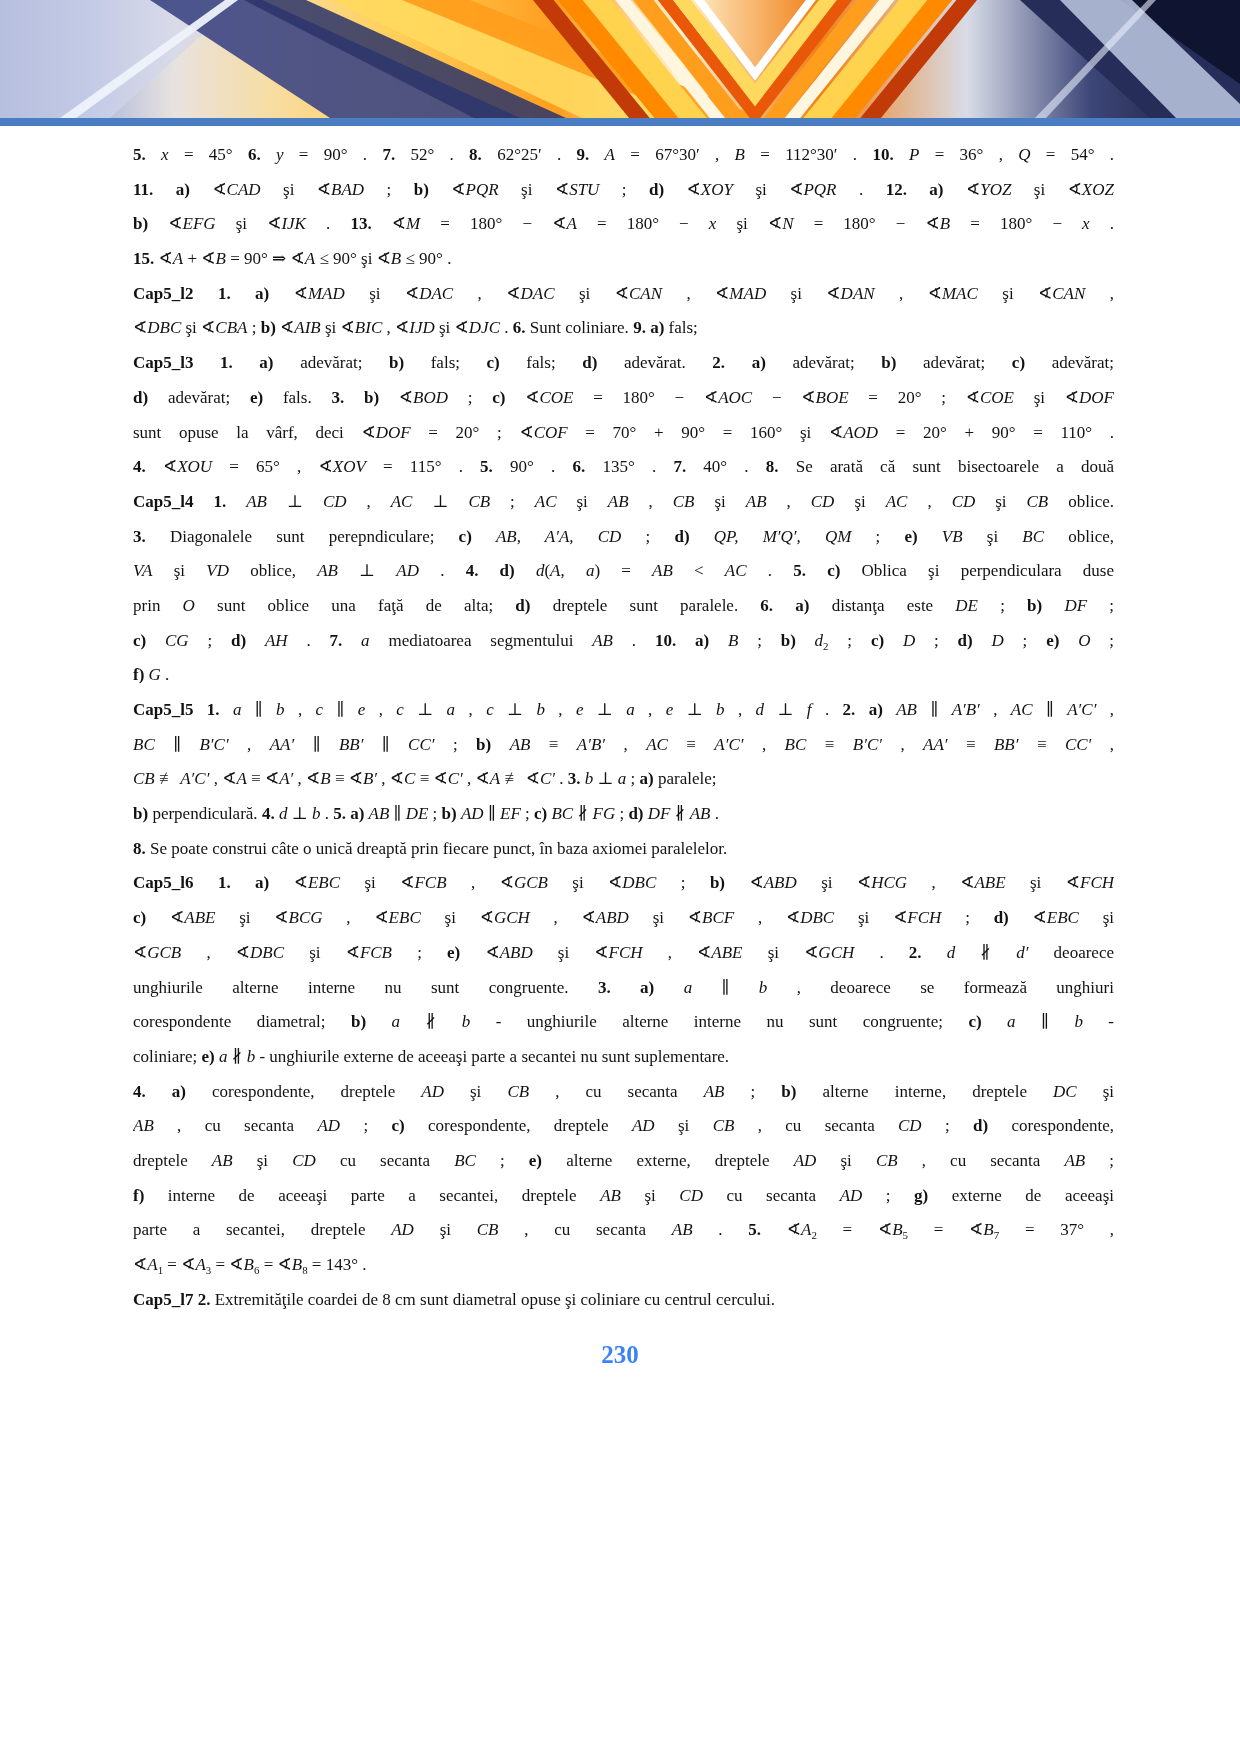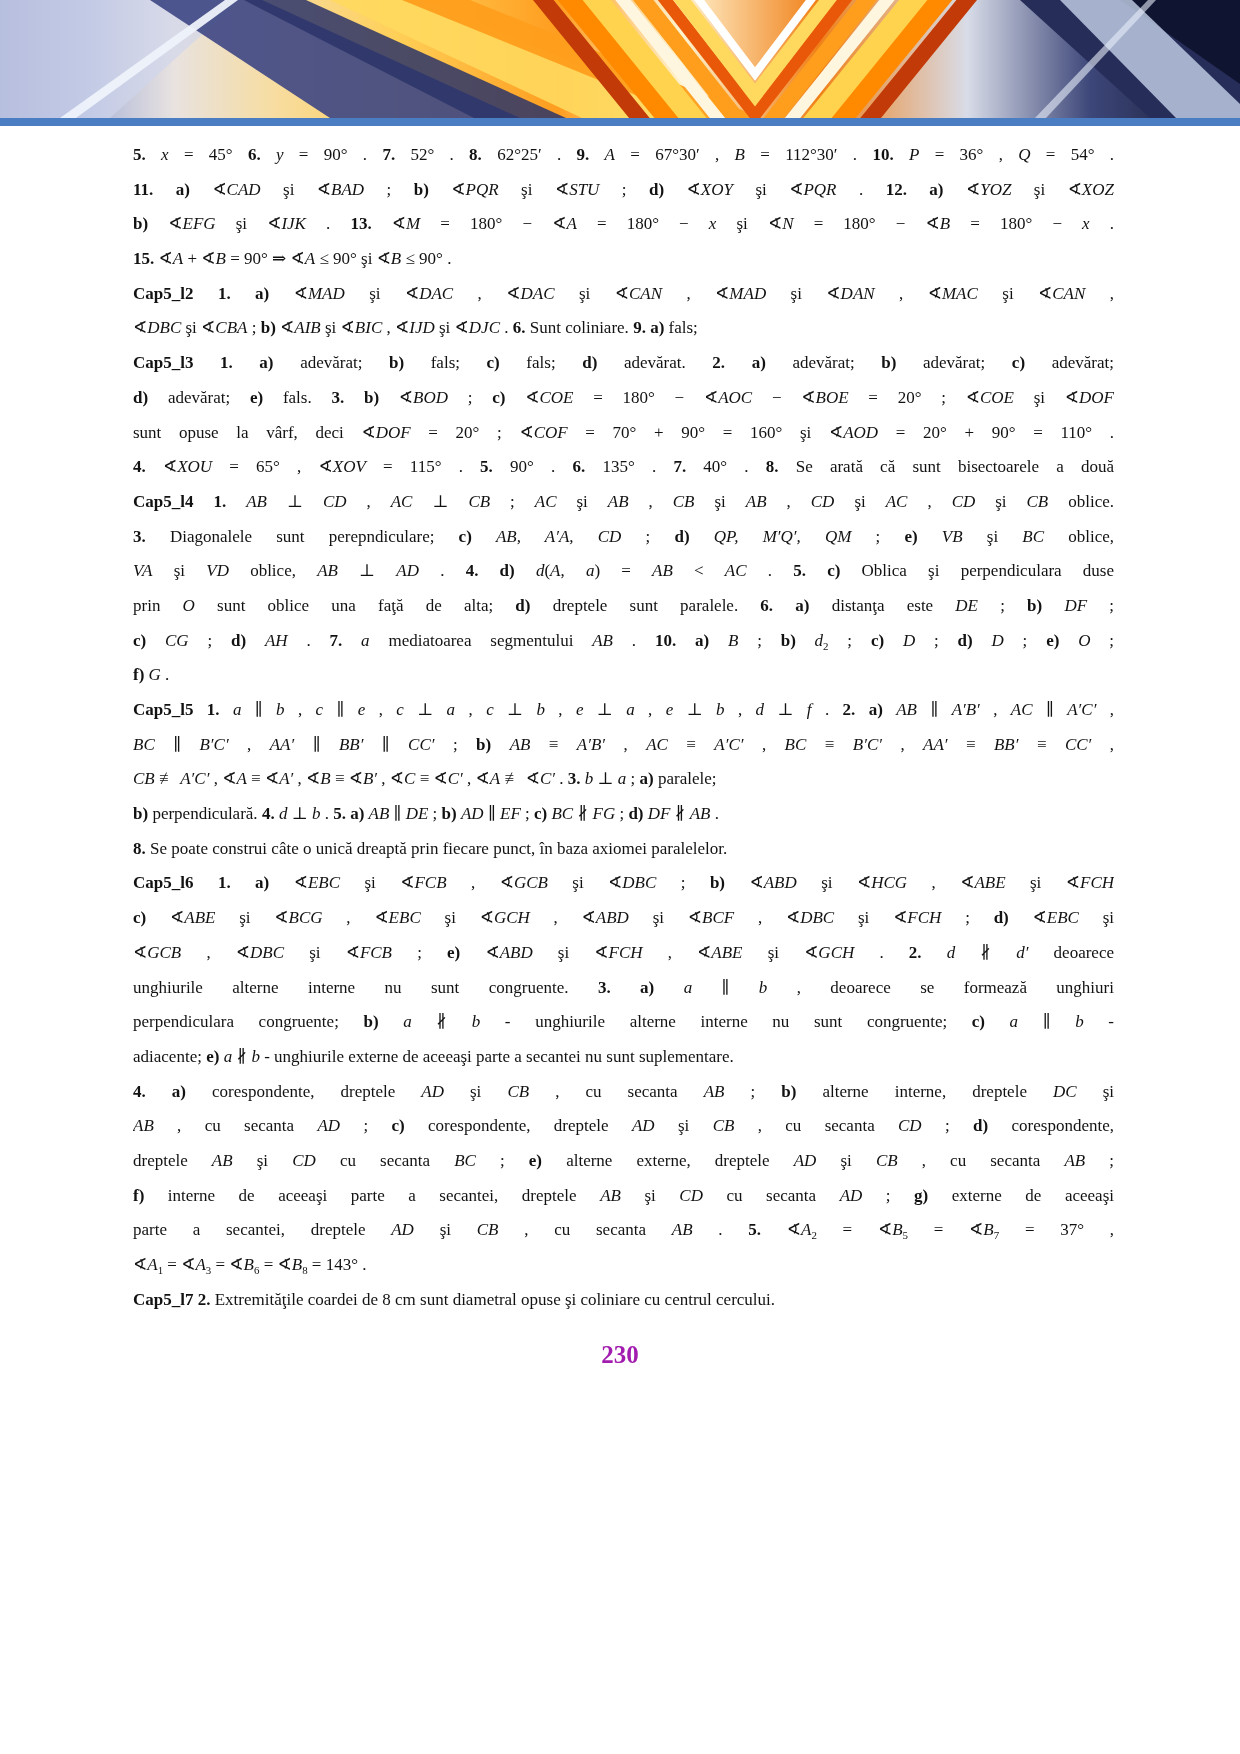--- a/index.html
+++ b/index.html
@@ -21,21 +21,21 @@
   .line{height:34.7px;overflow:hidden;}
   .jst{text-align:justify;text-align-last:justify;}
   .b{font-weight:700;}
   .i{font-style:italic;}
   sub{font-size:64%;line-height:0;}
   .pagenum{
     margin-top:24px;
     text-align:center;
     font-weight:700;
     font-size:25px;
-    color:#a21caf;
+    color:#3b82f6;
   }
 </style>
 </head>
 <body>
 
 <div class="header">
   <svg width="1240" height="118" viewBox="0 0 1240 118" preserveAspectRatio="none">
     <defs>
       <linearGradient id="bg" x1="0" y1="0" x2="1" y2="0">
         <stop offset="0" stop-color="#8property"></stop>
@@ -96,22 +96,22 @@
     <div class="line"><span class="b">f) </span><span class="i">G</span><span class="n"> .</span></div>
     <div class="line jst"><span class="b">Cap5_l5 1. </span><span class="i">a</span><span class="n"> ∥ </span><span class="i">b</span><span class="n"> , </span><span class="i">c</span><span class="n"> ∥ </span><span class="i">e</span><span class="n"> , </span><span class="i">c</span><span class="n"> ⊥ </span><span class="i">a</span><span class="n"> , </span><span class="i">c</span><span class="n"> ⊥ </span><span class="i">b</span><span class="n"> , </span><span class="i">e</span><span class="n"> ⊥ </span><span class="i">a</span><span class="n"> , </span><span class="i">e</span><span class="n"> ⊥ </span><span class="i">b</span><span class="n"> , </span><span class="i">d</span><span class="n"> ⊥ </span><span class="i">f</span><span class="n"> . </span><span class="b">2. a) </span><span class="i">AB</span><span class="n"> ∥ </span><span class="i">A′B′</span><span class="n"> , </span><span class="i">AC</span><span class="n"> ∥ </span><span class="i">A′C′</span><span class="n"> ,</span></div>
     <div class="line jst"><span class="i">BC</span><span class="n"> ∥ </span><span class="i">B′C′</span><span class="n"> , </span><span class="i">AA′</span><span class="n"> ∥ </span><span class="i">BB′</span><span class="n"> ∥ </span><span class="i">CC′</span><span class="n"> ; </span><span class="b">b) </span><span class="i">AB</span><span class="n"> ≡ </span><span class="i">A′B′</span><span class="n"> , </span><span class="i">AC</span><span class="n"> ≡ </span><span class="i">A′C′</span><span class="n"> , </span><span class="i">BC</span><span class="n"> ≡ </span><span class="i">B′C′</span><span class="n"> , </span><span class="i">AA′</span><span class="n"> ≡ </span><span class="i">BB′</span><span class="n"> ≡ </span><span class="i">CC′</span><span class="n"> ,</span></div>
     <div class="line"><span class="i">CB</span><span class="n"> ≢ </span><span class="i">A′C′</span><span class="n"> , </span><span class="i">∢A</span><span class="n"> ≡ </span><span class="i">∢A′</span><span class="n"> , </span><span class="i">∢B</span><span class="n"> ≡ </span><span class="i">∢B′</span><span class="n"> , </span><span class="i">∢C</span><span class="n"> ≡ </span><span class="i">∢C′</span><span class="n"> , </span><span class="i">∢A</span><span class="n"> ≢ </span><span class="i">∢C′</span><span class="n"> . </span><span class="b">3. </span><span class="i">b</span><span class="n"> ⊥ </span><span class="i">a</span><span class="n"> ; </span><span class="b">a) </span><span class="n">paralele;</span></div>
     <div class="line"><span class="b">b) </span><span class="n">perpendiculară. </span><span class="b">4. </span><span class="i">d</span><span class="n"> ⊥ </span><span class="i">b</span><span class="n"> . </span><span class="b">5. a) </span><span class="i">AB</span><span class="n"> ∥ </span><span class="i">DE</span><span class="n"> ; </span><span class="b">b) </span><span class="i">AD</span><span class="n"> ∥ </span><span class="i">EF</span><span class="n"> ; </span><span class="b">c) </span><span class="i">BC</span><span class="n"> ∦ </span><span class="i">FG</span><span class="n"> ; </span><span class="b">d) </span><span class="i">DF</span><span class="n"> ∦ </span><span class="i">AB</span><span class="n"> .</span></div>
     <div class="line"><span class="b">8. </span><span class="n">Se poate construi câte o unică dreaptă prin fiecare punct, în baza axiomei paralelelor.</span></div>
     <div class="line jst"><span class="b">Cap5_l6 1. a) </span><span class="i">∢EBC</span><span class="n"> şi </span><span class="i">∢FCB</span><span class="n"> , </span><span class="i">∢GCB</span><span class="n"> şi </span><span class="i">∢DBC</span><span class="n"> ; </span><span class="b">b) </span><span class="i">∢ABD</span><span class="n"> şi </span><span class="i">∢HCG</span><span class="n"> , </span><span class="i">∢ABE</span><span class="n"> şi </span><span class="i">∢FCH</span></div>
     <div class="line jst"><span class="b">c) </span><span class="i">∢ABE</span><span class="n"> şi </span><span class="i">∢BCG</span><span class="n"> , </span><span class="i">∢EBC</span><span class="n"> şi </span><span class="i">∢GCH</span><span class="n"> , </span><span class="i">∢ABD</span><span class="n"> şi </span><span class="i">∢BCF</span><span class="n"> , </span><span class="i">∢DBC</span><span class="n"> şi </span><span class="i">∢FCH</span><span class="n"> ; </span><span class="b">d) </span><span class="i">∢EBC</span><span class="n"> şi</span></div>
     <div class="line jst"><span class="i">∢GCB</span><span class="n"> , </span><span class="i">∢DBC</span><span class="n"> şi </span><span class="i">∢FCB</span><span class="n"> ; </span><span class="b">e) </span><span class="i">∢ABD</span><span class="n"> şi </span><span class="i">∢FCH</span><span class="n"> , </span><span class="i">∢ABE</span><span class="n"> şi </span><span class="i">∢GCH</span><span class="n"> . </span><span class="b">2. </span><span class="i">d</span><span class="n"> ∦ </span><span class="i">d′</span><span class="n"> deoarece</span></div>
     <div class="line jst"><span class="n">unghiurile alterne interne nu sunt congruente. </span><span class="b">3. a) </span><span class="i">a</span><span class="n"> ∥ </span><span class="i">b</span><span class="n"> , deoarece se formează unghiuri</span></div>
-    <div class="line jst"><span class="n">perpendiculara congruente; </span><span class="b">b) </span><span class="i">a</span><span class="n"> ∦ </span><span class="i">b</span><span class="n"> - unghiurile alterne interne nu sunt congruente; </span><span class="b">c) </span><span class="i">a</span><span class="n"> ∥ </span><span class="i">b</span><span class="n"> -</span></div>
-    <div class="line"><span class="n">adiacente; </span><span class="b">e) </span><span class="i">a</span><span class="n"> ∦ </span><span class="i">b</span><span class="n"> - unghiurile externe de aceeaşi parte a secantei nu sunt suplementare.</span></div>
+    <div class="line jst"><span class="n">corespondente diametral; </span><span class="b">b) </span><span class="i">a</span><span class="n"> ∦ </span><span class="i">b</span><span class="n"> - unghiurile alterne interne nu sunt congruente; </span><span class="b">c) </span><span class="i">a</span><span class="n"> ∥ </span><span class="i">b</span><span class="n"> -</span></div>
+    <div class="line"><span class="n">coliniare; </span><span class="b">e) </span><span class="i">a</span><span class="n"> ∦ </span><span class="i">b</span><span class="n"> - unghiurile externe de aceeaşi parte a secantei nu sunt suplementare.</span></div>
     <div class="line jst"><span class="b">4. a) </span><span class="n">corespondente, dreptele </span><span class="i">AD</span><span class="n"> şi </span><span class="i">CB</span><span class="n"> , cu secanta </span><span class="i">AB</span><span class="n"> ; </span><span class="b">b) </span><span class="n">alterne interne, dreptele </span><span class="i">DC</span><span class="n"> şi</span></div>
     <div class="line jst"><span class="i">AB</span><span class="n"> , cu secanta </span><span class="i">AD</span><span class="n"> ; </span><span class="b">c) </span><span class="n">corespondente, dreptele </span><span class="i">AD</span><span class="n"> şi </span><span class="i">CB</span><span class="n"> , cu secanta </span><span class="i">CD</span><span class="n"> ; </span><span class="b">d) </span><span class="n">corespondente,</span></div>
     <div class="line jst"><span class="n">dreptele </span><span class="i">AB</span><span class="n"> şi </span><span class="i">CD</span><span class="n"> cu secanta </span><span class="i">BC</span><span class="n"> ; </span><span class="b">e) </span><span class="n">alterne externe, dreptele </span><span class="i">AD</span><span class="n"> şi </span><span class="i">CB</span><span class="n"> , cu secanta </span><span class="i">AB</span><span class="n"> ;</span></div>
     <div class="line jst"><span class="b">f) </span><span class="n">interne de aceeaşi parte a secantei, dreptele </span><span class="i">AB</span><span class="n"> şi </span><span class="i">CD</span><span class="n"> cu secanta </span><span class="i">AD</span><span class="n"> ; </span><span class="b">g) </span><span class="n">externe de aceeaşi</span></div>
     <div class="line jst"><span class="n">parte a secantei, dreptele </span><span class="i">AD</span><span class="n"> şi </span><span class="i">CB</span><span class="n"> , cu secanta </span><span class="i">AB</span><span class="n"> . </span><span class="b">5. </span><span class="i">∢A</span><sub>2</sub><span class="n"> = </span><span class="i">∢B</span><sub>5</sub><span class="n"> = </span><span class="i">∢B</span><sub>7</sub><span class="n"> = 37° ,</span></div>
     <div class="line"><span class="i">∢A</span><sub>1</sub><span class="n"> = </span><span class="i">∢A</span><sub>3</sub><span class="n"> = </span><span class="i">∢B</span><sub>6</sub><span class="n"> = </span><span class="i">∢B</span><sub>8</sub><span class="n"> = 143° .</span></div>
     <div class="line"><span class="b">Cap5_l7 2. </span><span class="n">Extremităţile coardei de 8 cm sunt diametral opuse şi coliniare cu centrul cercului.</span></div>
   </div>
 
 <div class="pagenum">230</div>

